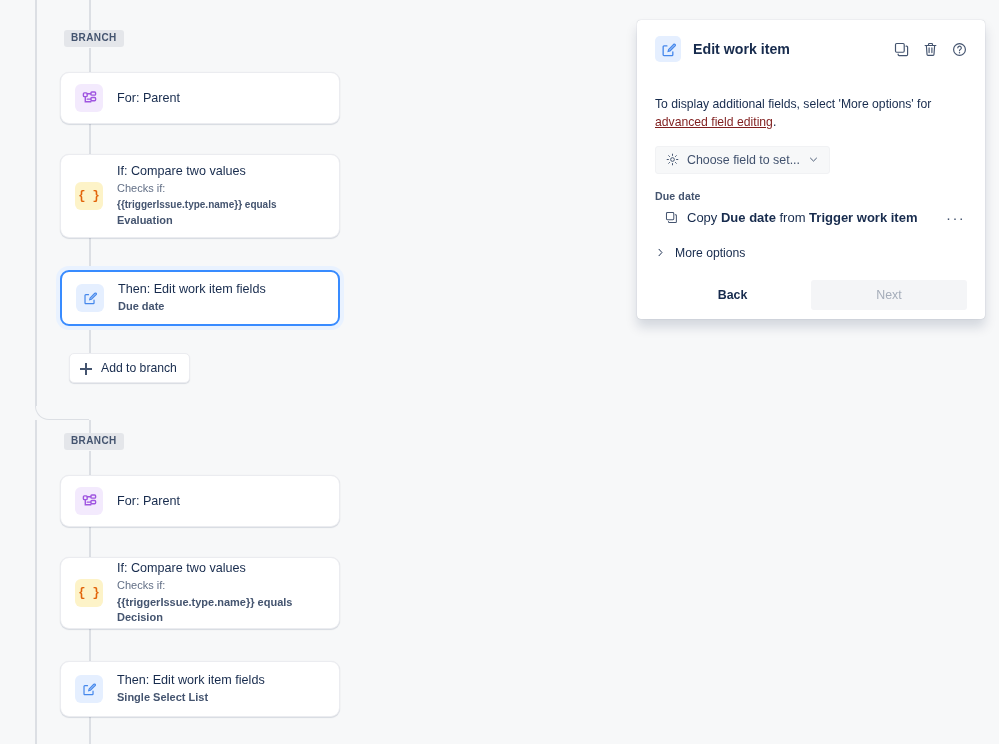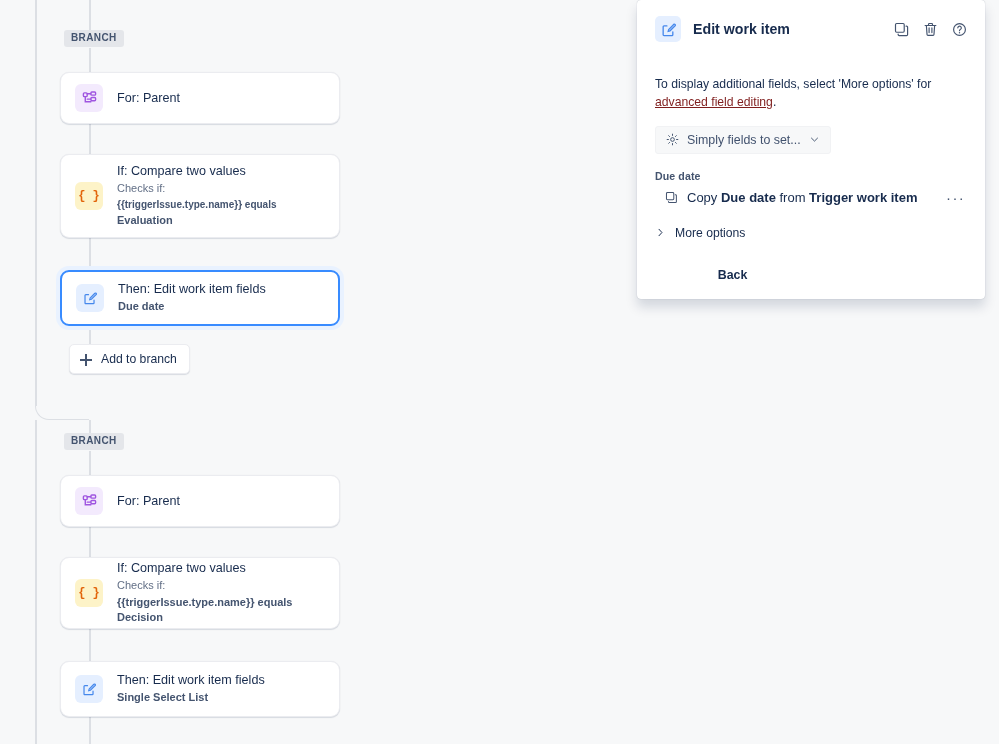--- a/index.html
+++ b/index.html
@@ -85,21 +85,21 @@
   .plus { position: relative; width: 12px; height: 12px; flex: 0 0 12px; }
   .plus::before, .plus::after {
     content: ""; position: absolute; background: #44546f;
   }
   .plus::before { left: 0; top: 5.2px; width: 12px; height: 1.6px; }
   .plus::after  { top: 0; left: 5.2px; height: 12px; width: 1.6px; }
 
   
   .panel {
     position: absolute;
-    left: 637px; top: 0;
+    left: 637px; top: 20px;
     width: 348px;
     background: #ffffff;
     border-radius: 4px;
     box-shadow: 0 0 1px rgba(9,30,66,.31), 0 8px 12px rgba(9,30,66,.15);
     padding: 16px 18px 0;
     height: 299px;
   }
   .panel-head { display: flex; align-items: center; margin-bottom: 14px; }
   .panel-head-icon {
     width: 26px; height: 26px; border-radius: 5px;
@@ -224,21 +224,21 @@
         <path d="M13.3 2.9L8.2 8l-.5 1.9 1.9-.5 5.1-5.1a1.05 1.05 0 10-1.4-1.4z"></path>
         <path d="M12.6 10.5v3.1a.9.9 0 01-.9.9H3.2a.9.9 0 01-.9-.9V5.1a.9.9 0 01.9-.9h3.1" stroke-linecap="round"></path>
       </svg>
     </div>
     <div class="node-body">
       <div class="node-title">Then: Edit work item fields</div>
       <div class="node-sub strong">Due date</div>
     </div>
   </div>
 
-  <div class="add-branch" style="left:69px; top:344px;align-items:flex-end;">
+  <div class="add-branch" style="left:69px; top:353px;align-items:flex-end;">
     <span class="plus"></span>
     <span>Add to branch</span>
   </div>
 
   <div class="branch-chip" style="left:64px; top:433px;">BRANCH</div>
 
   <div class="node" style="top:475px; height:52px;">
     <div class="node-icon purple">
       <svg width="15" height="15" viewBox="0 0 16 16" fill="none" stroke="#9f55e0" stroke-width="1.5">
         <rect x="1.5" y="2" width="4" height="4" rx="1"></rect>
@@ -317,21 +317,21 @@
       <span>To display additional fields, select 'More options' for </span><a href="#">advanced field editing</a><span>.</span>
     </div>
 
     <div class="choose-btn">
       <span style="line-height:0;">
         <svg width="13" height="13" viewBox="0 0 16 16" fill="none" stroke="#44546f" stroke-width="1.2">
           <circle cx="8" cy="8" r="2.3"></circle>
           <path d="M8 1.4v1.6M8 13v1.6M14.6 8H13M3 8H1.4M12.7 3.3l-1.1 1.1M4.4 11.6l-1.1 1.1M12.7 12.7l-1.1-1.1M4.4 4.4L3.3 3.3" stroke-linecap="round"></path>
         </svg>
       </span>
-      <span>Simply fields to set...</span>
+      <span>Choose field to set...</span>
       <span style="line-height:0;">
         <svg width="11" height="11" viewBox="0 0 16 16" fill="none" stroke="#44546f" stroke-width="1.4">
           <path d="M3.6 6l4.4 4.3L12.4 6" stroke-linecap="round" stroke-linejoin="round"></path>
         </svg>
       </span>
     </div>
 
     <div class="field-label">Due date</div>
 
     <div class="field-row">
@@ -349,16 +349,17 @@
       <span style="line-height:0;">
         <svg width="11" height="11" viewBox="0 0 16 16" fill="none" stroke="#172b4d" stroke-width="1.4">
           <path d="M5.8 3.3L10.1 8l-4.3 4.7" stroke-linecap="round" stroke-linejoin="round"></path>
         </svg>
       </span>
       <span>More options</span>
     </div>
 
     <div class="panel-footer">
       <button class="btn-back">Back</button>
+      <button class="btn-next">Next</button>
     </div>
 
   </div>
 </div>
 
 </body></html>

